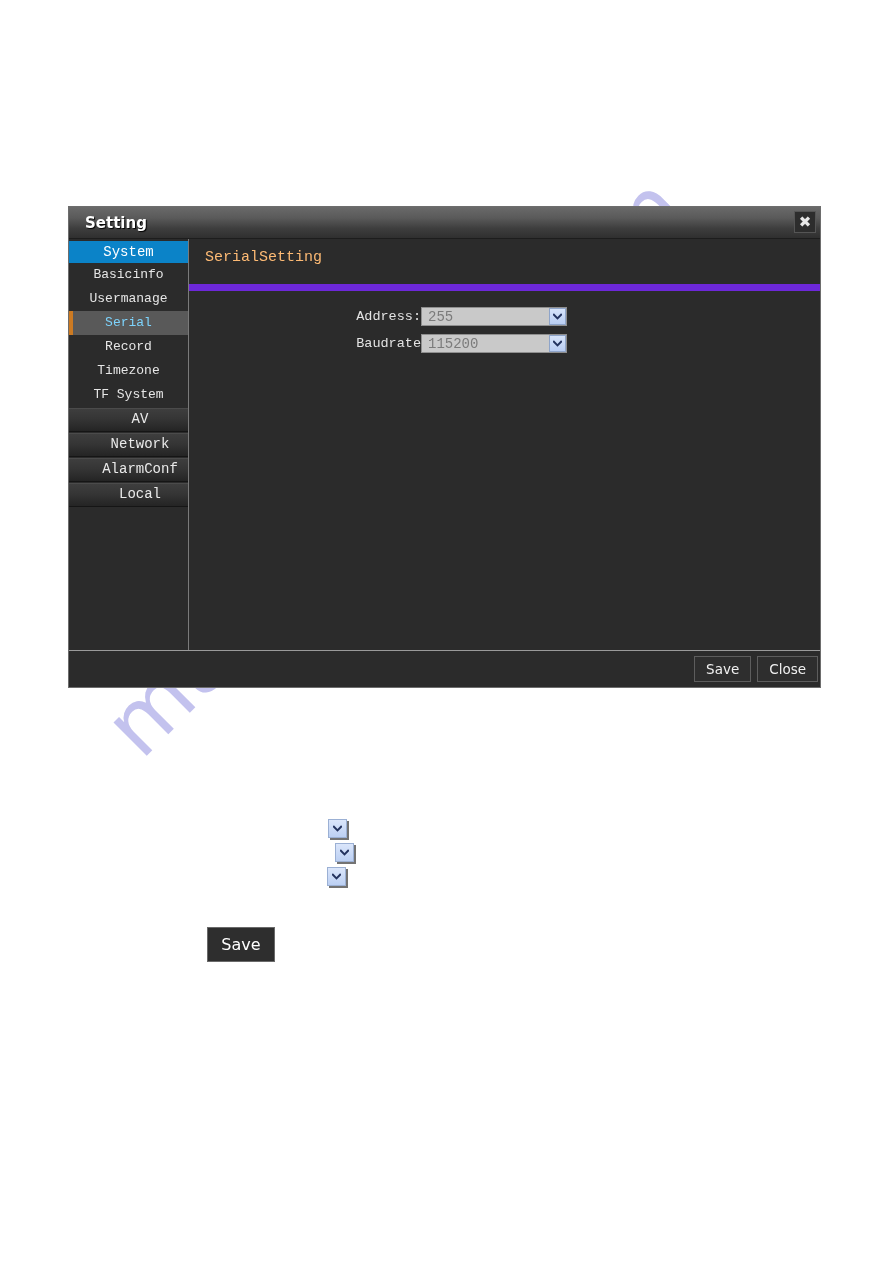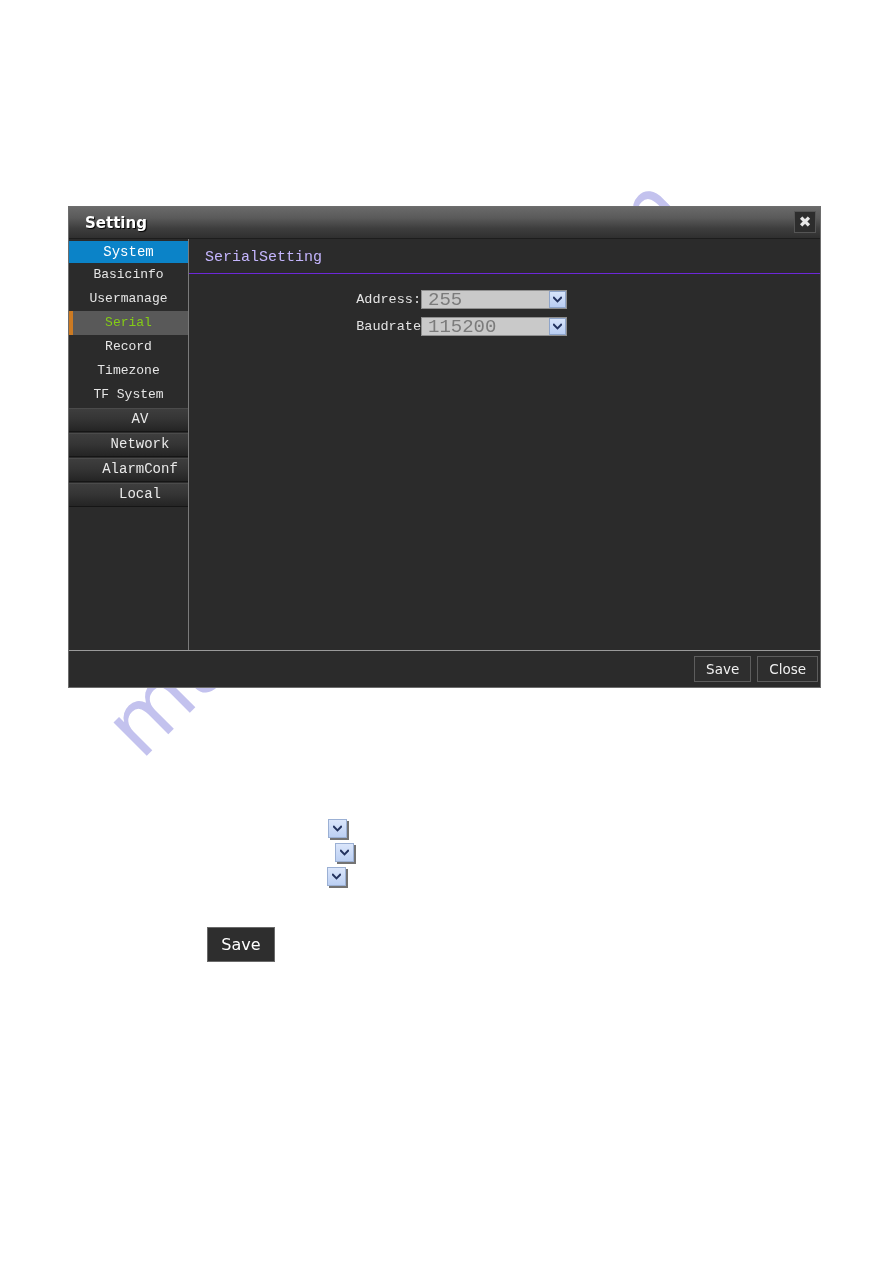--- a/index.html
+++ b/index.html
@@ -151,42 +151,42 @@
     position: relative;
     height: 24px;
     line-height: 24px;
     text-align: center;
     font-size: 13px;
     color: #e6e6e6;
     cursor: pointer;
   }
   .nav-item.active {
     background: #595959;
-    color: #84cc16;
+    color: #7dd3fc;
   }
   .nav-item.active::before {
     content: "";
     position: absolute;
     left: 0; top: 0;
     width: 4px; height: 100%;
     background: #cc7a22;
   }
 
   
   .content {
     flex: 1 1 auto;
     position: relative;
     background: #2b2b2b;
     min-width: 0;
   }
   .content-header {
-    padding: 10px 0 7px 16px;
+    padding: 10px 0 18px 16px;
     font-size: 15px;
-    color: #c4b5fd;
-    border-bottom: 1px solid #6d28d9;
+    color: #fdba74;
+    border-bottom: 7px solid #6d28d9;
   }
   .form {
     padding-top: 16px;
   }
   .form-row {
     display: flex;
     align-items: center;
     margin-bottom: 8px;
   }
   .form-label {
@@ -204,21 +204,21 @@
     background: #c9c9c9;
     border: 1px solid #8f8f8f;
     box-sizing: border-box;
     display: flex;
     align-items: center;
     cursor: pointer;
   }
   .select-value {
     flex: 1 1 auto;
     padding-left: 6px;
-    font-size: 19px;
+    font-size: 14px;
     color: #7b7b7b;
     white-space: nowrap;
     overflow: hidden;
   }
   .select-arrow {
     flex: 0 0 17px;
     width: 17px;
     height: 17px;
     margin-right: 0px;
     background: linear-gradient(to bottom, #d7e4fa 0%, #b9cdf2 100%);

